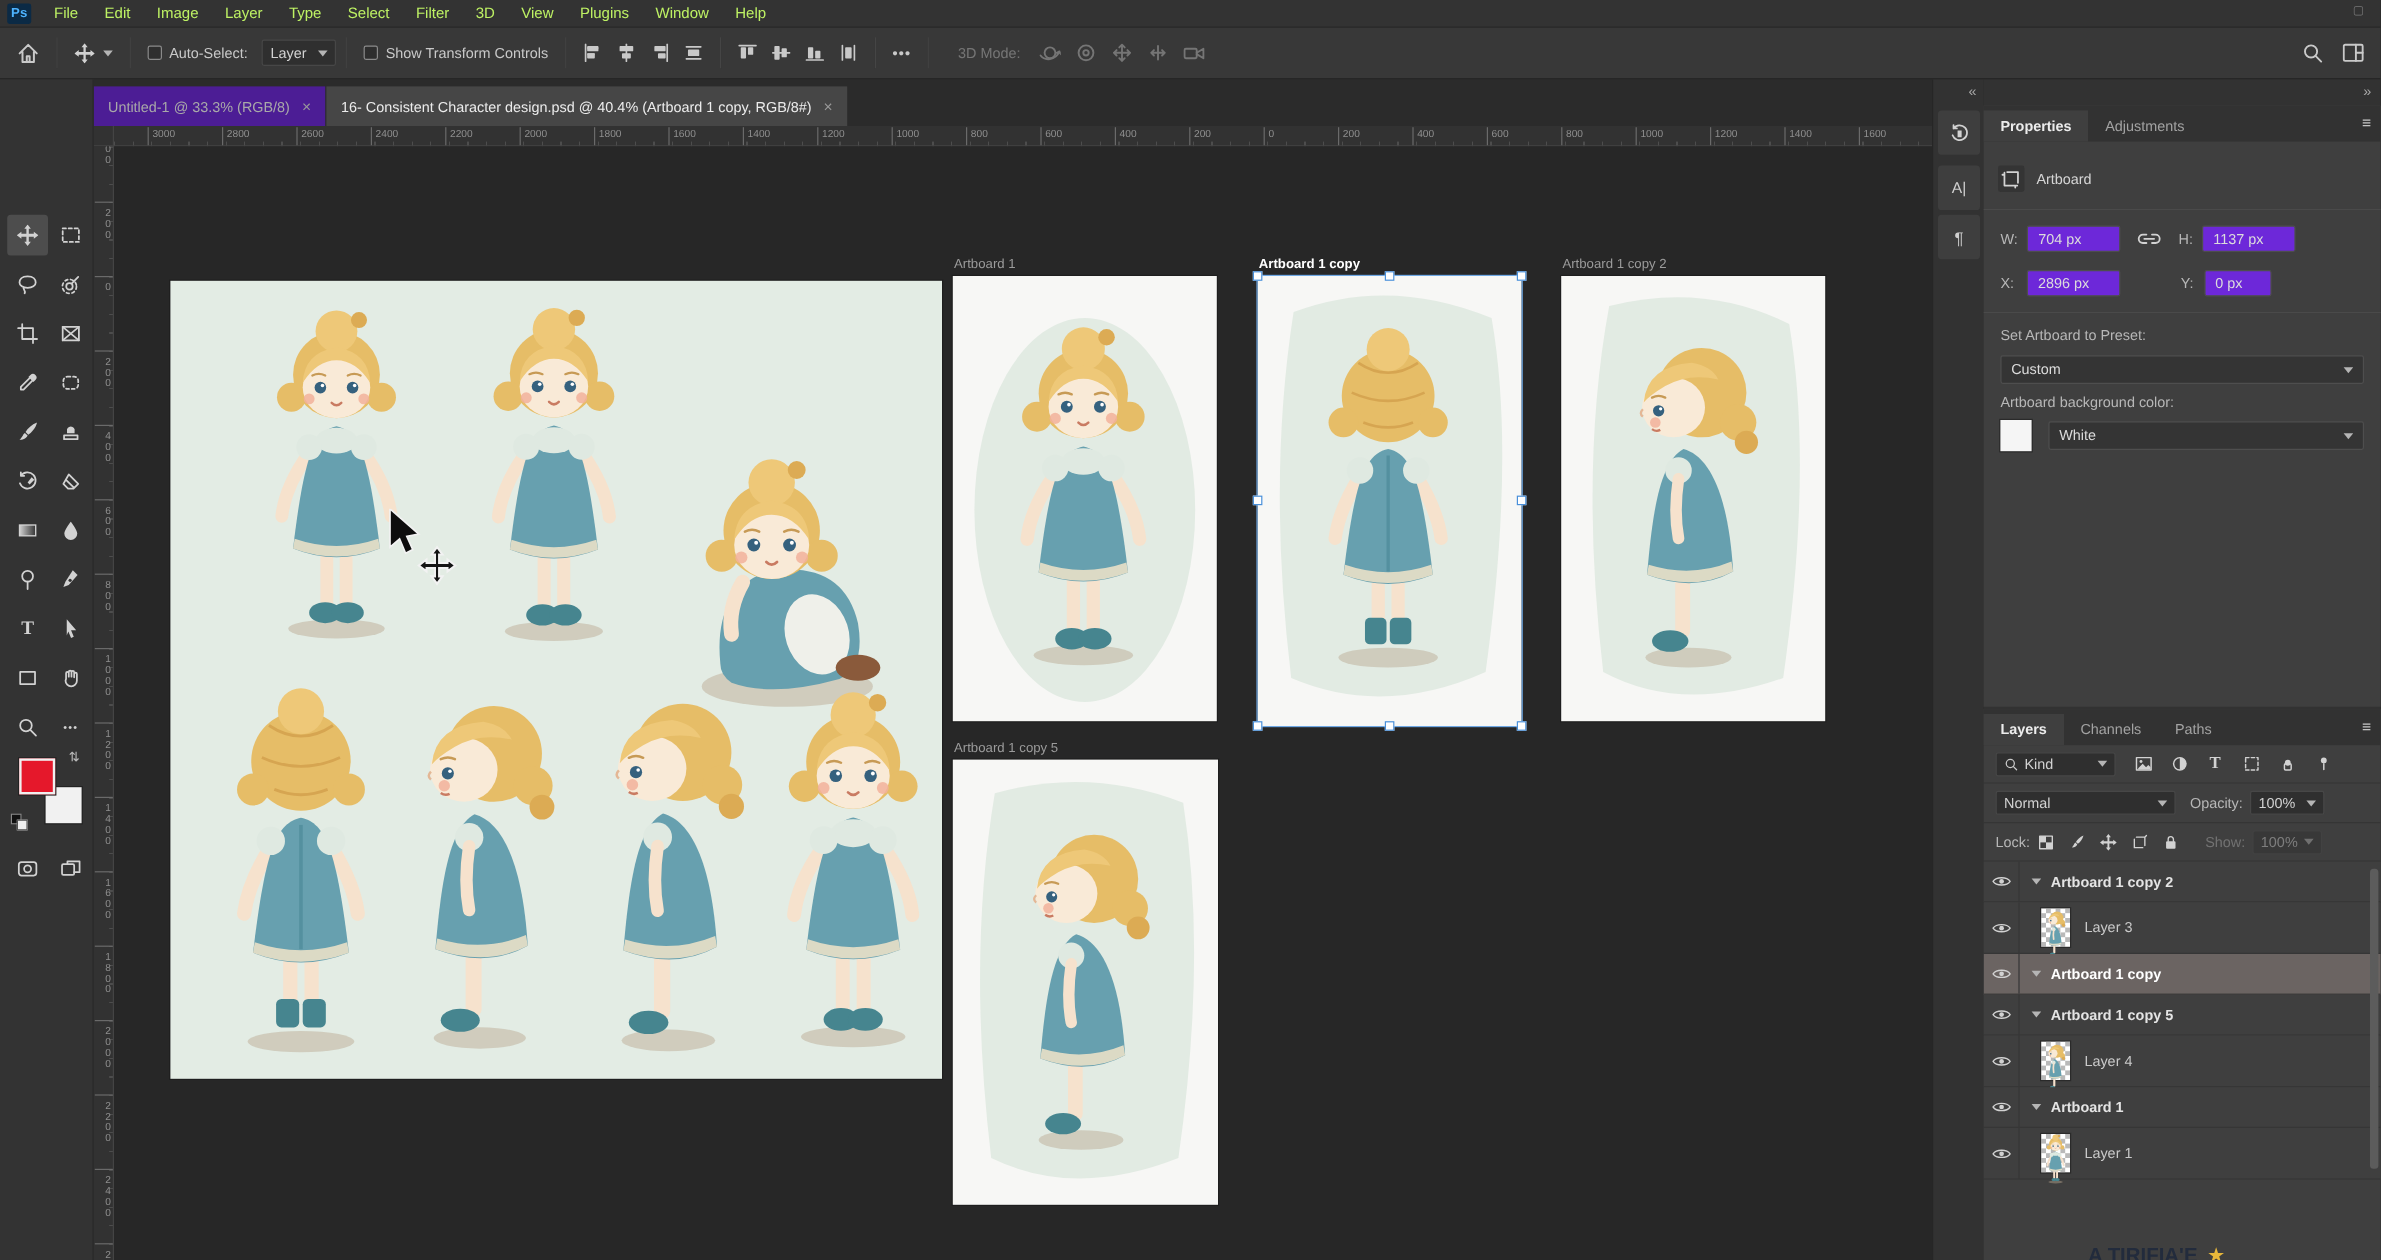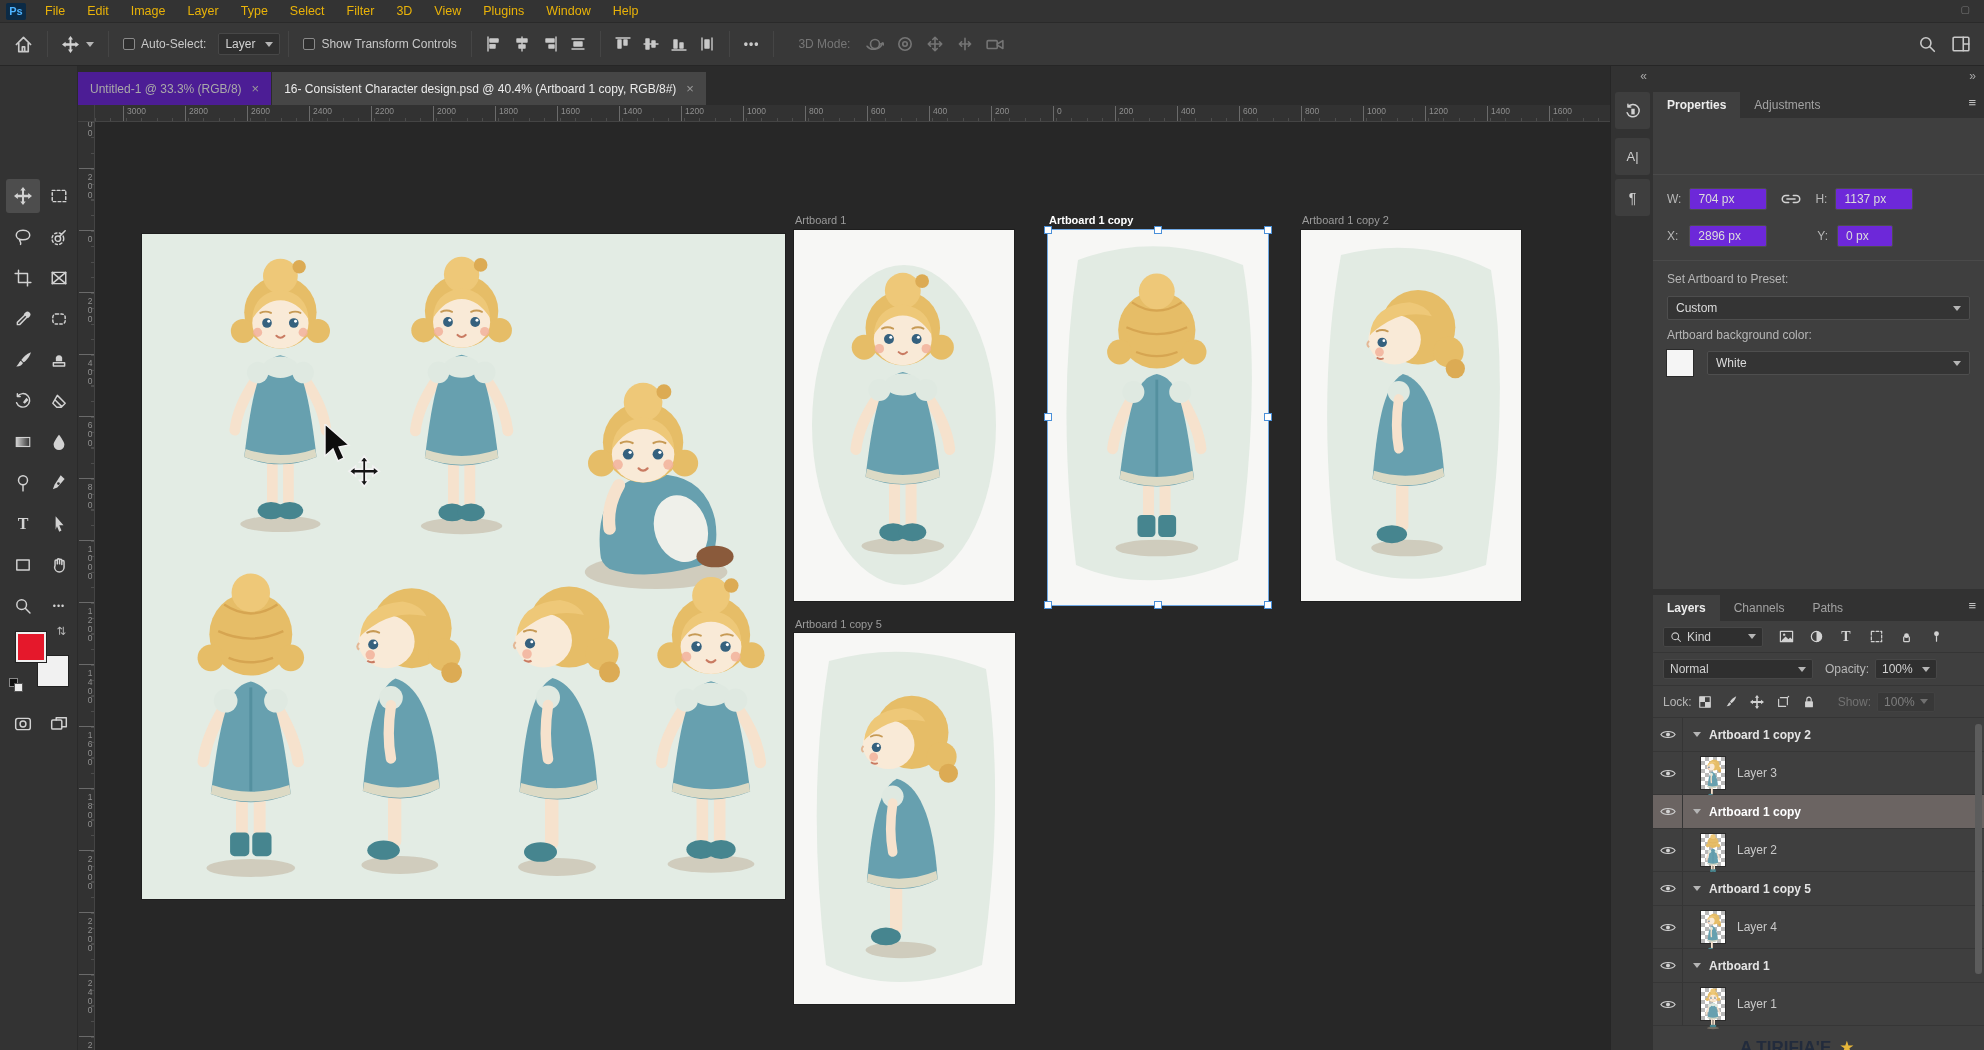--- a/index.html
+++ b/index.html
@@ -5,21 +5,21 @@
   *{margin:0;padding:0;box-sizing:border-box;}
   html,body{width:1984px;height:1050px;overflow:hidden;background:#272727;
     font-family:"Liberation Sans","DejaVu Sans",sans-serif;-webkit-font-smoothing:antialiased;}
   #app{position:relative;width:1984px;height:1050px;}
 
   
   .menubar{position:absolute;left:0;top:0;width:100%;height:23px;background:#333333;
     display:flex;align-items:center;z-index:40;border-bottom:1px solid #2a2a2a;}
   .pslogo{width:20px;height:17px;margin:0 8px 0 6px;background:#0b2a45;color:#4db3ff;
     font-size:11px;font-weight:bold;display:flex;align-items:center;justify-content:center;border-radius:2px;}
-  .menubar .mi{color:#eab308;font-size:12.5px;padding:0 11px;height:23px;display:flex;align-items:center;cursor:default;}
+  .menubar .mi{color:#bef264;font-size:12.5px;padding:0 11px;height:23px;display:flex;align-items:center;cursor:default;}
   .winctl{position:absolute;right:10px;top:4px;color:#777;font-size:10px;letter-spacing:4px;}
 
   
   .optionsbar{position:absolute;left:0;top:23px;width:100%;height:43px;background:#383838;
     border-bottom:1px solid #262626;display:flex;align-items:center;color:#c9c9c9;font-size:12px;z-index:39;}
   .ob-sep{width:1px;height:26px;background:#2c2c2c;border-right:1px solid #454545;margin:0 8px;}
   .ob-btn{display:flex;align-items:center;justify-content:center;padding:0 6px;height:34px;}
   .chk{width:12px;height:12px;border:1px solid #8a8a8a;border-radius:2px;background:#2e2e2e;margin-right:6px;flex:none;}
   .dd{background:#2f2f2f;border:1px solid #474747;border-radius:2px;height:22px;display:flex;
     align-items:center;padding:0 6px;color:#d2d2d2;}
@@ -637,20 +637,26 @@
 
 <div class="panels">
   <span class="exp">»</span>
 
   <div class="panel" style="top:22px;height:501px;">
     <div class="ptabs">
       <div class="ptab on">Properties</div>
       <div class="ptab">Adjustments</div>
       <span class="pmenu">≡</span>
     </div>
+    <div class="prow" style="top:46px;padding-left:12px;height:30px;">
+      <svg viewBox="0 0 16 16" width="22" height="22" style="background:#343434;border-radius:2px;padding:2px;margin-right:10px;">
+            <path class="tsk" d="M3 5 V13 H11 M3 5 H1.5 M3 5 V3.5 M11 13 V14.5 M11 13 H12.5 M5 3 H13 V11"></path>
+          </svg>
+      <span class="plabel" style="color:#d5d5d5">Artboard</span>
+    </div>
     <div class="divline" style="top:86px"></div>
     <div class="prow" style="top:100px;padding-left:14px;">
       <span class="plabel">W:</span>
       <div class="field" style="width:78px;margin-left:8px;">
             <span>704 px</span>
           </div>
       <svg viewBox="0 0 20 12" width="24" height="14" style="margin:0 12px;">
             <path class="tsk" d="M8 3 H5.5 a3 3 0 0 0 0 6 H8 M12 3 H14.5 a3 3 0 0 1 0 6 H12 M6.5 6 H13.5"></path>
           </svg>
       <span class="plabel">H:</span>
@@ -822,81 +828,67 @@
         <span class="eyec">
               <svg viewBox="0 0 18 12" width="16" height="11">
                 <path class="tsk" d="M1 6 C4 1.5 14 1.5 17 6 C14 10.5 4 10.5 1 6 Z"></path>
                 <circle class="tfl" cx="9" cy="6" r="2.2"></circle>
               </svg>
             </span>
         <span class="chev"></span>
         <span class="abname" style="color:#fff">Artboard 1 copy</span>
       </div>
 
+
+      <div class="lrow" style="height:34px;">
+        <span class="eyec">
+              <svg viewBox="0 0 18 12" width="16" height="11">
+                <path class="tsk" d="M1 6 C4 1.5 14 1.5 17 6 C14 10.5 4 10.5 1 6 Z"></path>
+                <circle class="tfl" cx="9" cy="6" r="2.2"></circle>
+              </svg>
+            </span>
+        <span class="chev"></span>
+        <span class="abname">Artboard 1 copy 5</span>
+      </div>
+
       <div class="lrow" style="height:43px;">
         <span class="eyec">
               <svg viewBox="0 0 18 12" width="16" height="11">
                 <path class="tsk" d="M1 6 C4 1.5 14 1.5 17 6 C14 10.5 4 10.5 1 6 Z"></path>
                 <circle class="tfl" cx="9" cy="6" r="2.2"></circle>
               </svg>
             </span>
         <span class="thumb">
               <svg viewBox="0 0 120 210">
-                <use href="#girl-back"></use>
-              </svg>
-            </span>
-        <span class="lname">Layer 2</span>
+                <use href="#girl-side"></use>
+              </svg>
+            </span>
+        <span class="lname">Layer 4</span>
       </div>
 
       <div class="lrow" style="height:34px;">
         <span class="eyec">
               <svg viewBox="0 0 18 12" width="16" height="11">
                 <path class="tsk" d="M1 6 C4 1.5 14 1.5 17 6 C14 10.5 4 10.5 1 6 Z"></path>
                 <circle class="tfl" cx="9" cy="6" r="2.2"></circle>
               </svg>
             </span>
         <span class="chev"></span>
-        <span class="abname">Artboard 1 copy 5</span>
+        <span class="abname">Artboard 1</span>
       </div>
 
       <div class="lrow" style="height:43px;">
         <span class="eyec">
               <svg viewBox="0 0 18 12" width="16" height="11">
                 <path class="tsk" d="M1 6 C4 1.5 14 1.5 17 6 C14 10.5 4 10.5 1 6 Z"></path>
                 <circle class="tfl" cx="9" cy="6" r="2.2"></circle>
               </svg>
             </span>
         <span class="thumb">
               <svg viewBox="0 0 120 210">
-                <use href="#girl-side"></use>
-              </svg>
-            </span>
-        <span class="lname">Layer 4</span>
-      </div>
-
-      <div class="lrow" style="height:34px;">
-        <span class="eyec">
-              <svg viewBox="0 0 18 12" width="16" height="11">
-                <path class="tsk" d="M1 6 C4 1.5 14 1.5 17 6 C14 10.5 4 10.5 1 6 Z"></path>
-                <circle class="tfl" cx="9" cy="6" r="2.2"></circle>
-              </svg>
-            </span>
-        <span class="chev"></span>
-        <span class="abname">Artboard 1</span>
-      </div>
-
-      <div class="lrow" style="height:43px;">
-        <span class="eyec">
-              <svg viewBox="0 0 18 12" width="16" height="11">
-                <path class="tsk" d="M1 6 C4 1.5 14 1.5 17 6 C14 10.5 4 10.5 1 6 Z"></path>
-                <circle class="tfl" cx="9" cy="6" r="2.2"></circle>
-              </svg>
-            </span>
-        <span class="thumb">
-              <svg viewBox="0 0 120 210">
                 <use href="#girl-front"></use>
               </svg>
             </span>
         <span class="lname">Layer 1</span>
       </div>
       <div class="lscroll"></div>
     </div>
   </div>
 </div>
 

